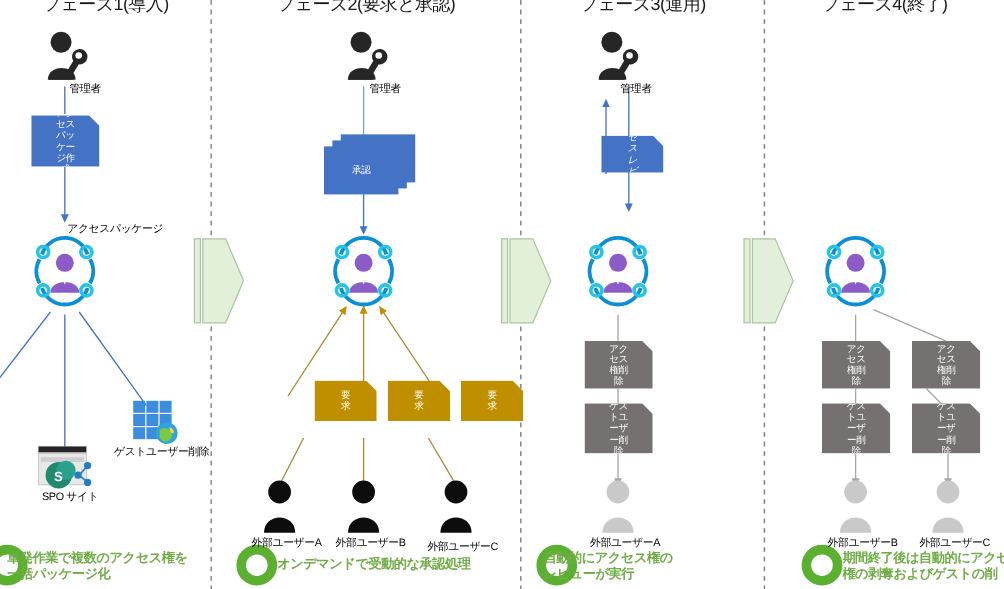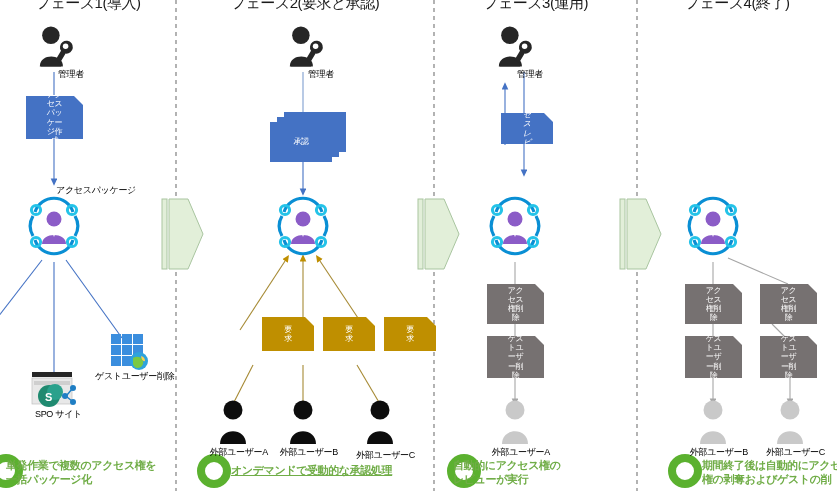--- a/index.html
+++ b/index.html
@@ -312,21 +312,21 @@
   <div class="box" style="left:270px; top:122px; width:62px; height:40px; background:transparent;">承認</div>
 
   <div class="box box-gold fold" style="left:216px; top:317px; width:52px; height:34px;">要求</div>
   <div class="box box-gold fold" style="left:277px; top:317px; width:52px; height:34px;">要求</div>
   <div class="box box-gold fold" style="left:338px; top:317px; width:52px; height:34px;">要求</div>
 
   <div class="lbl" style="left:198px; top:448px; width:70px;">外部ユーザーA</div>
   <div class="lbl" style="left:268px; top:448px; width:70px;">外部ユーザーB</div>
   <div class="lbl" style="left:345px; top:451px; width:70px;">外部ユーザーC</div>
 
-  <div class="caption" style="left:231px; top:464px; width:200px;text-decoration:underline;">オンデマンドで受動的な承認処理</div>
+  <div class="caption" style="left:231px; top:464px; width:200px;">オンデマンドで受動的な承認処理</div>
 
   <div class="lbl" style="left:483px; top:70px; width:60px;">管理者</div>
 
   <div class="box box-blue fold" style="left:501px; top:113px; width:52px; height:31px;font-style:italic;">アクセスレビュー</div>
 
   <div class="box box-gray fold" style="left:487px; top:284px; width:57px; height:40px;">アクセス権削除</div>
 
   <div class="box box-gray fold" style="left:487px; top:336px; width:57px; height:42px;">ゲストユーザー削除</div>
 
   <div class="lbl" style="left:480px; top:448px; width:70px;">外部ユーザーA</div>

